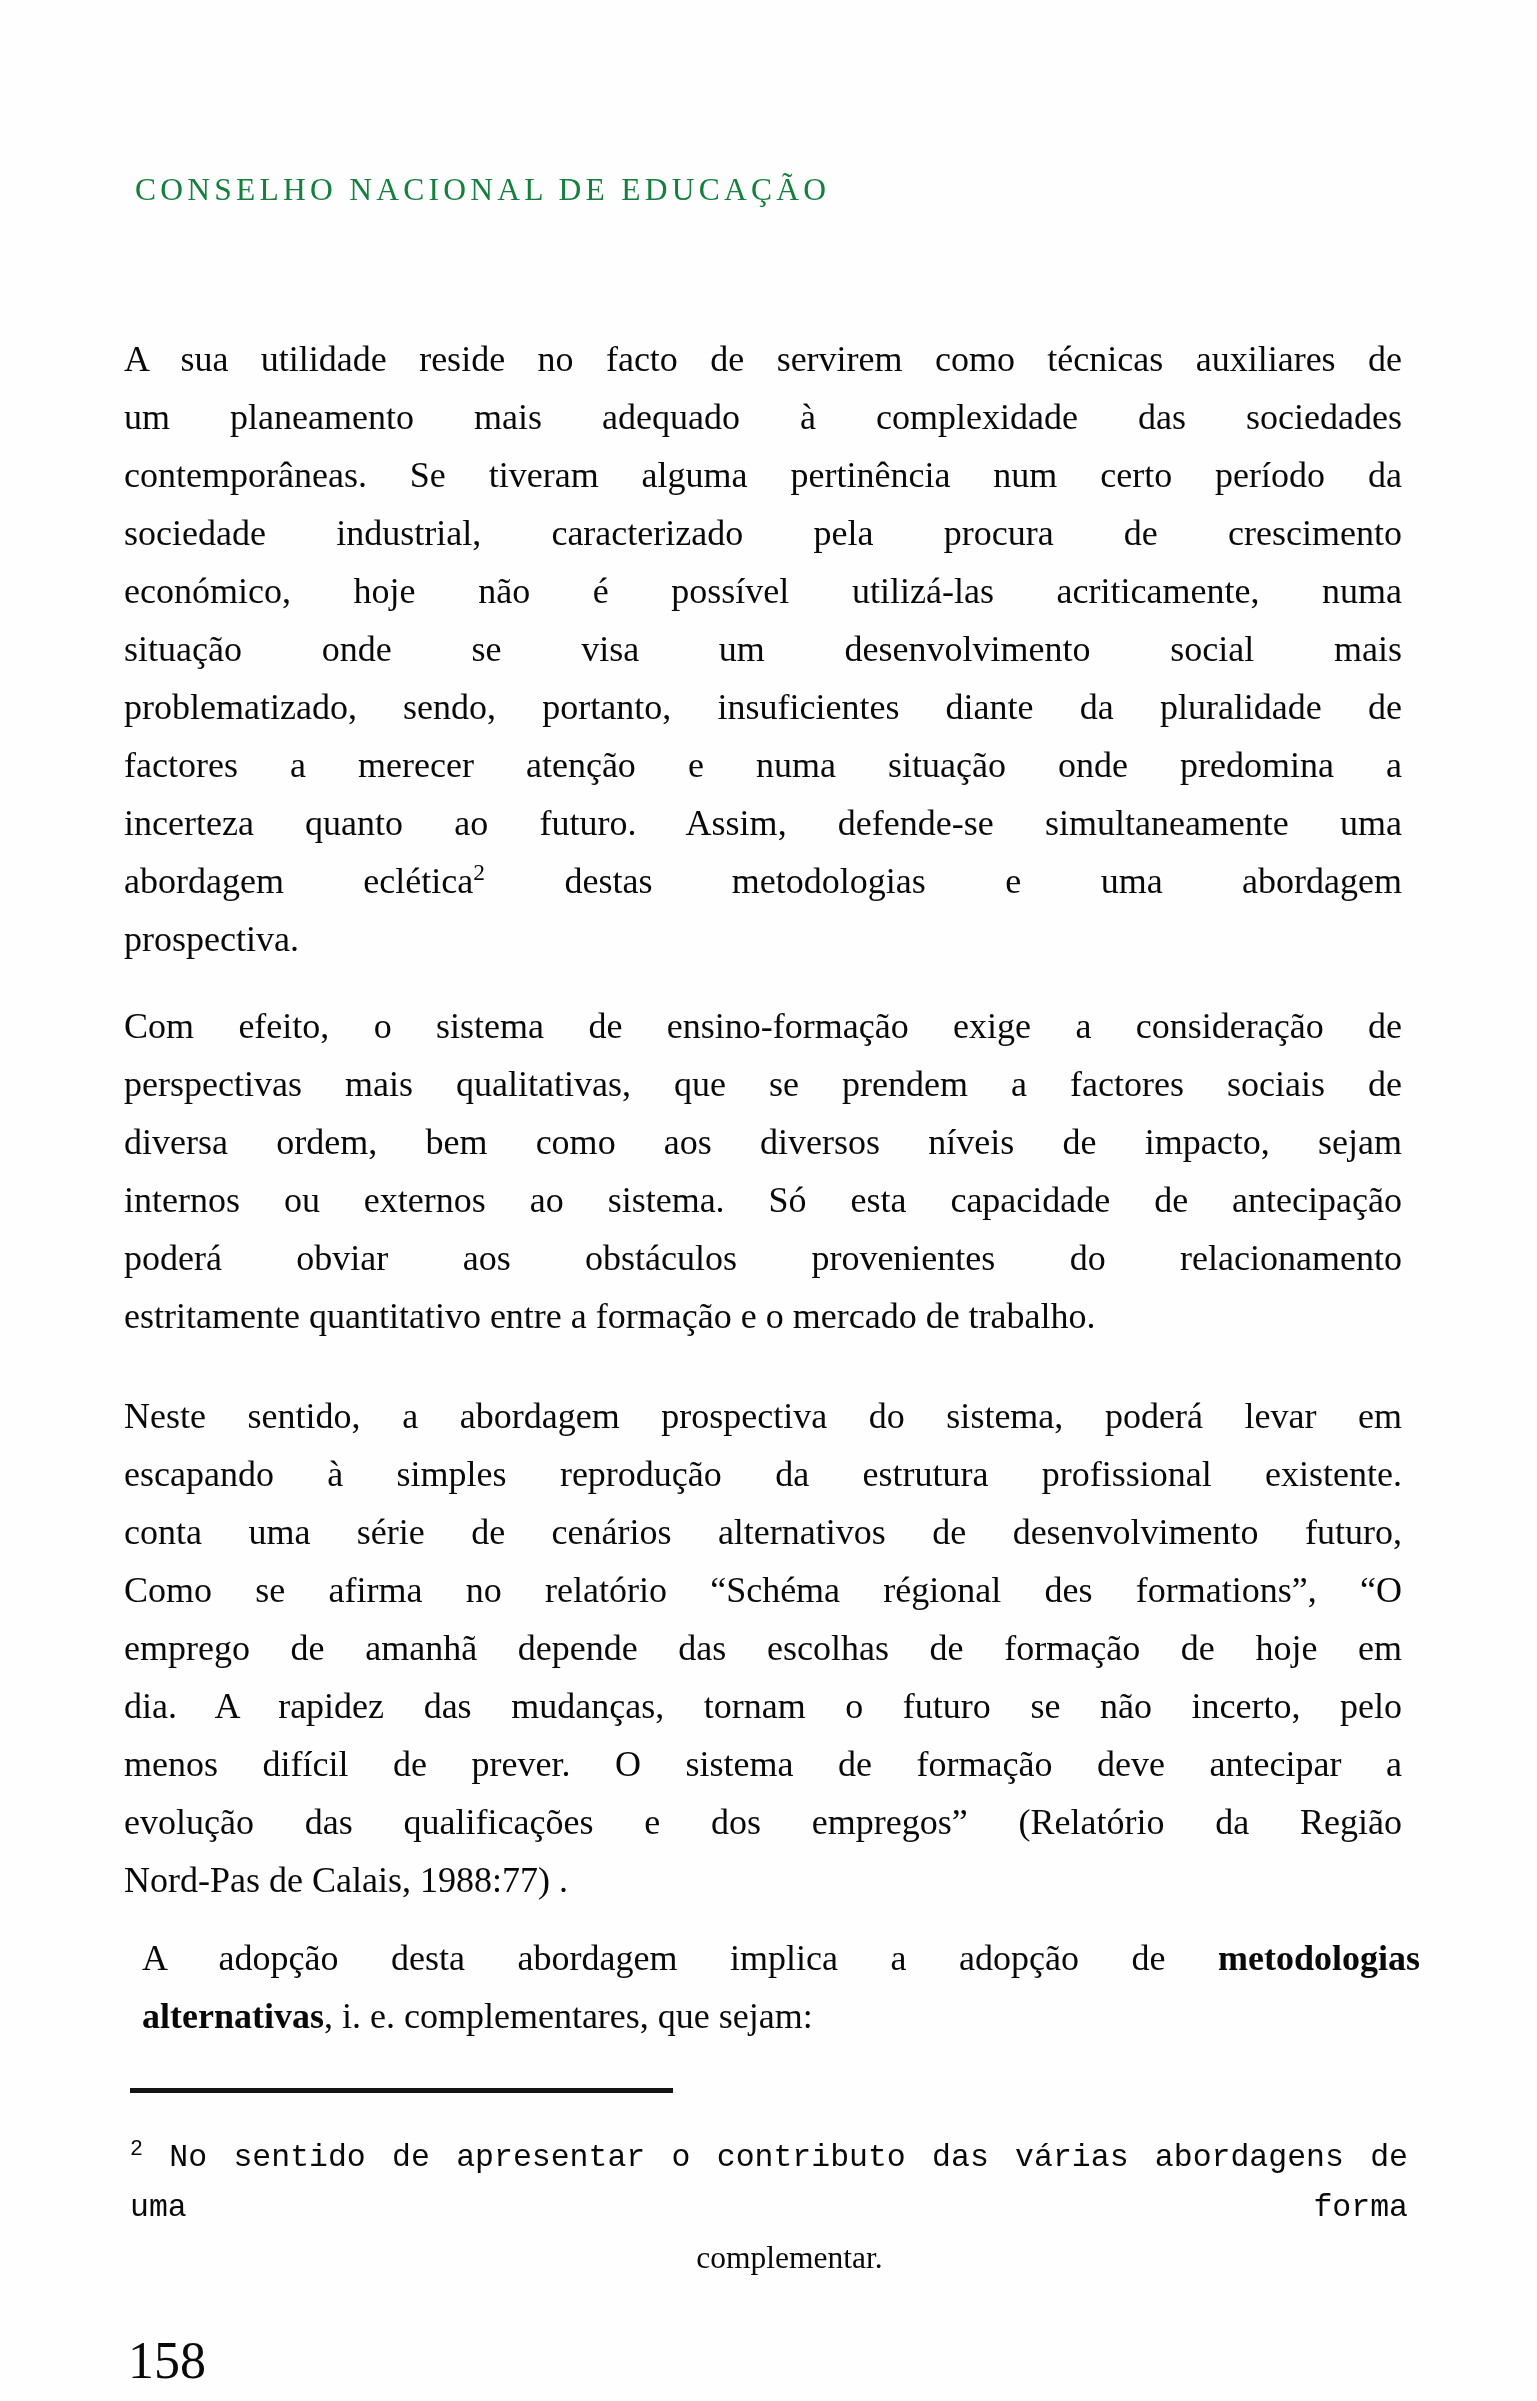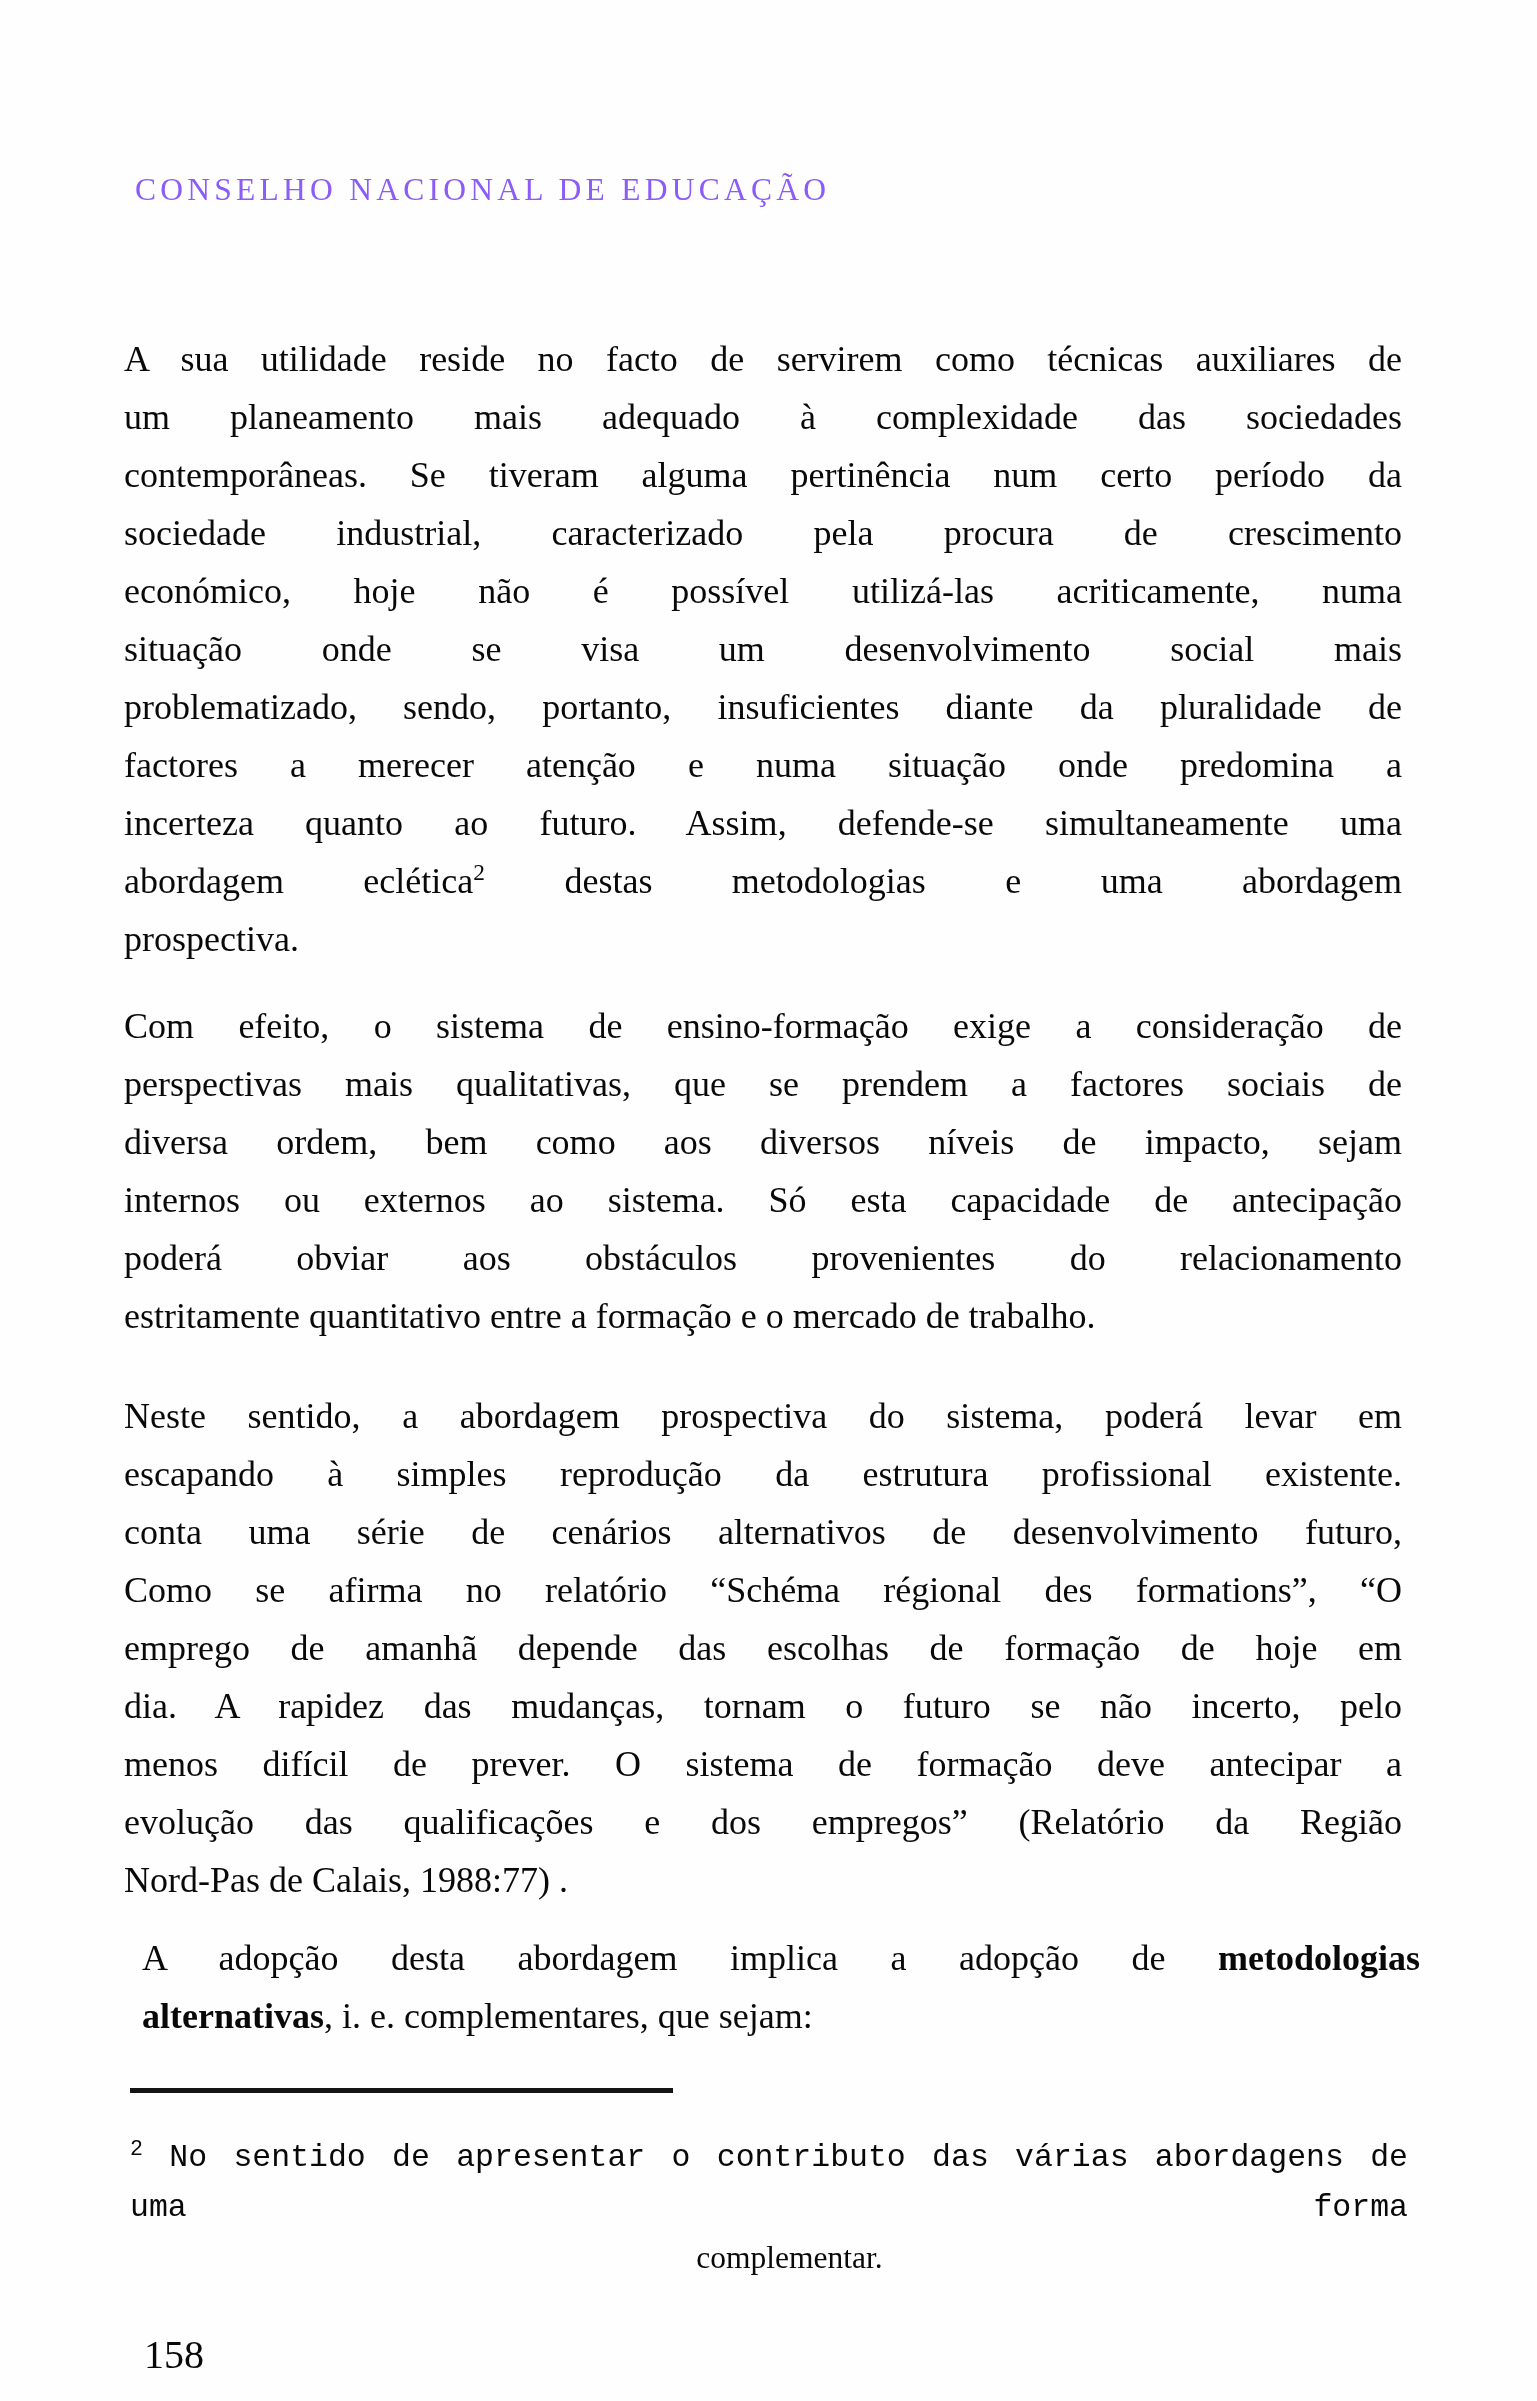--- a/index.html
+++ b/index.html
@@ -12,21 +12,21 @@
     color: #090909;
     overflow: hidden;
   }
   .running-header {
     position: absolute;
     left: 135px;
     top: 172px;
     font-size: 31.5px;
     letter-spacing: 0.135em;
     white-space: nowrap;
-    color: #8b5cf6;
+    color: #15803d;
   }
   .para {
     position: absolute;
     left: 124px;
     width: 1278px;
     font-size: 36px;
     line-height: 58px;
   }
   .line {
     text-align: justify;
@@ -71,23 +71,23 @@
     font-size: 21.6px;
     vertical-align: super;
     line-height: 0;
   }
   .footnote .fn-line2 {
     padding-left: 41px;
     text-align: center;
   }
   .page-number {
     position: absolute;
-    left: 144px;
+    left: 128px;
     top: 2331px;
-    font-size: 40px;
+    font-size: 52px;
   }
 </style>
 </head>
 <body>
 
 <div class="page">
 
   <div class="running-header">CONSELHO NACIONAL DE EDUCAÇÃO</div>
 
   <div class="para para-1">

